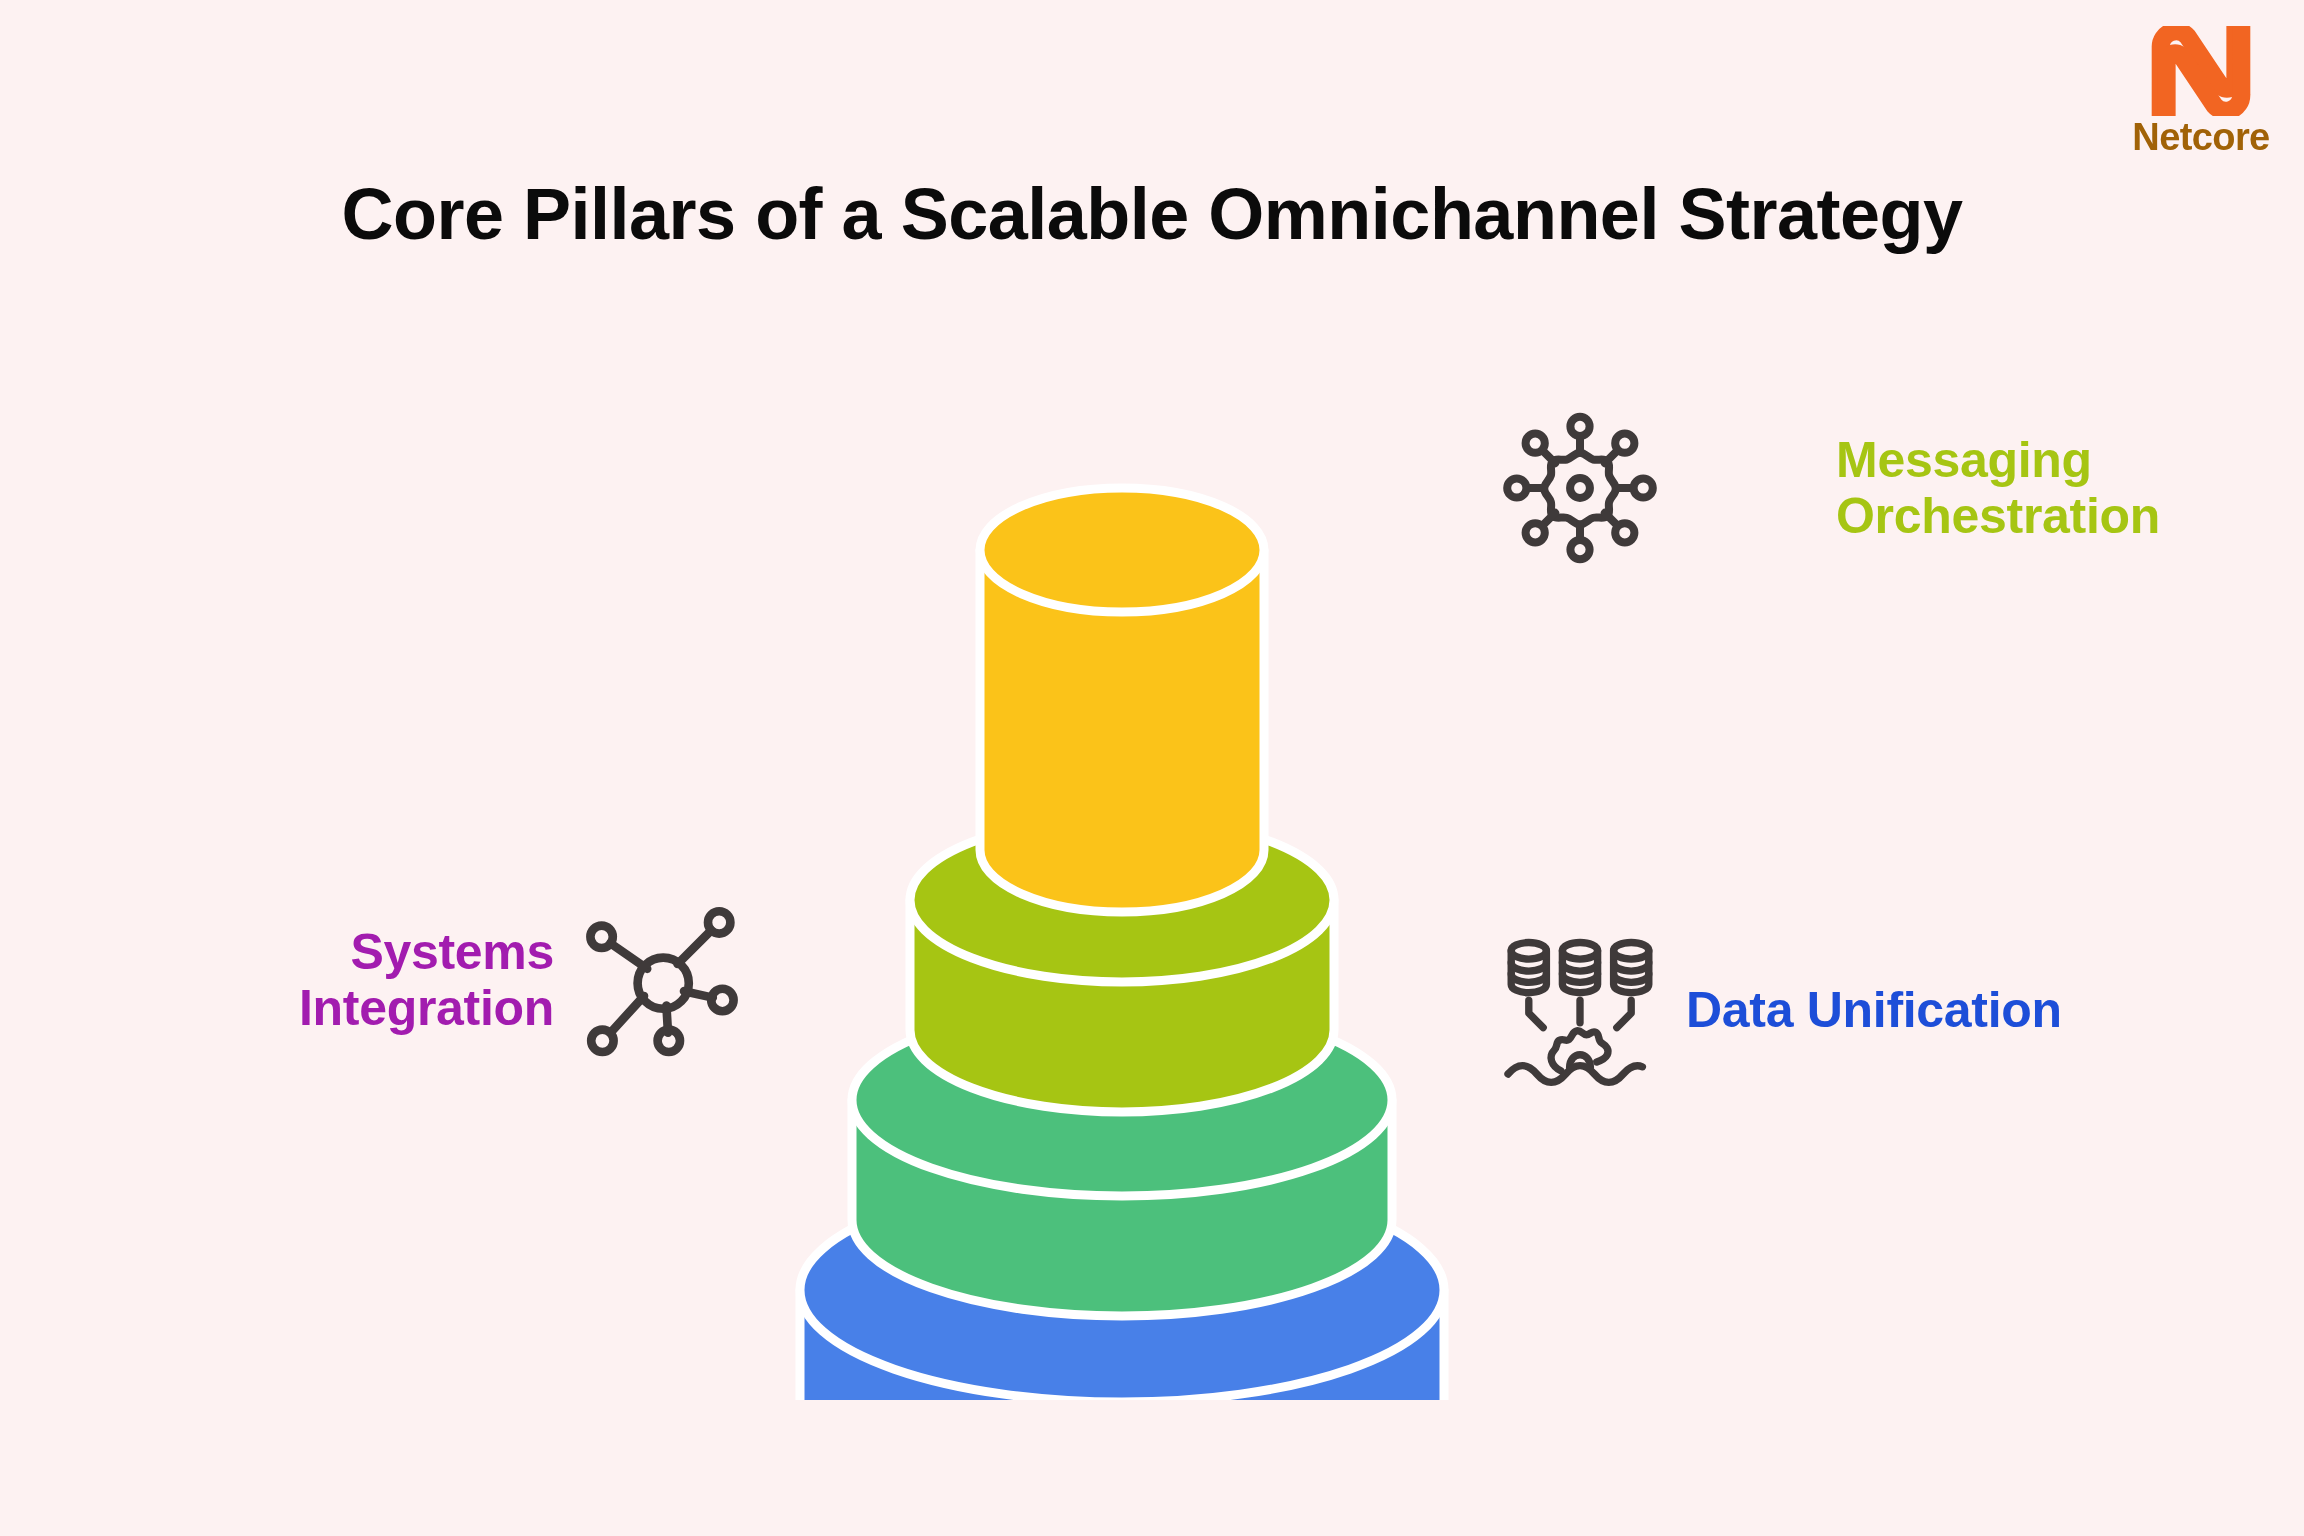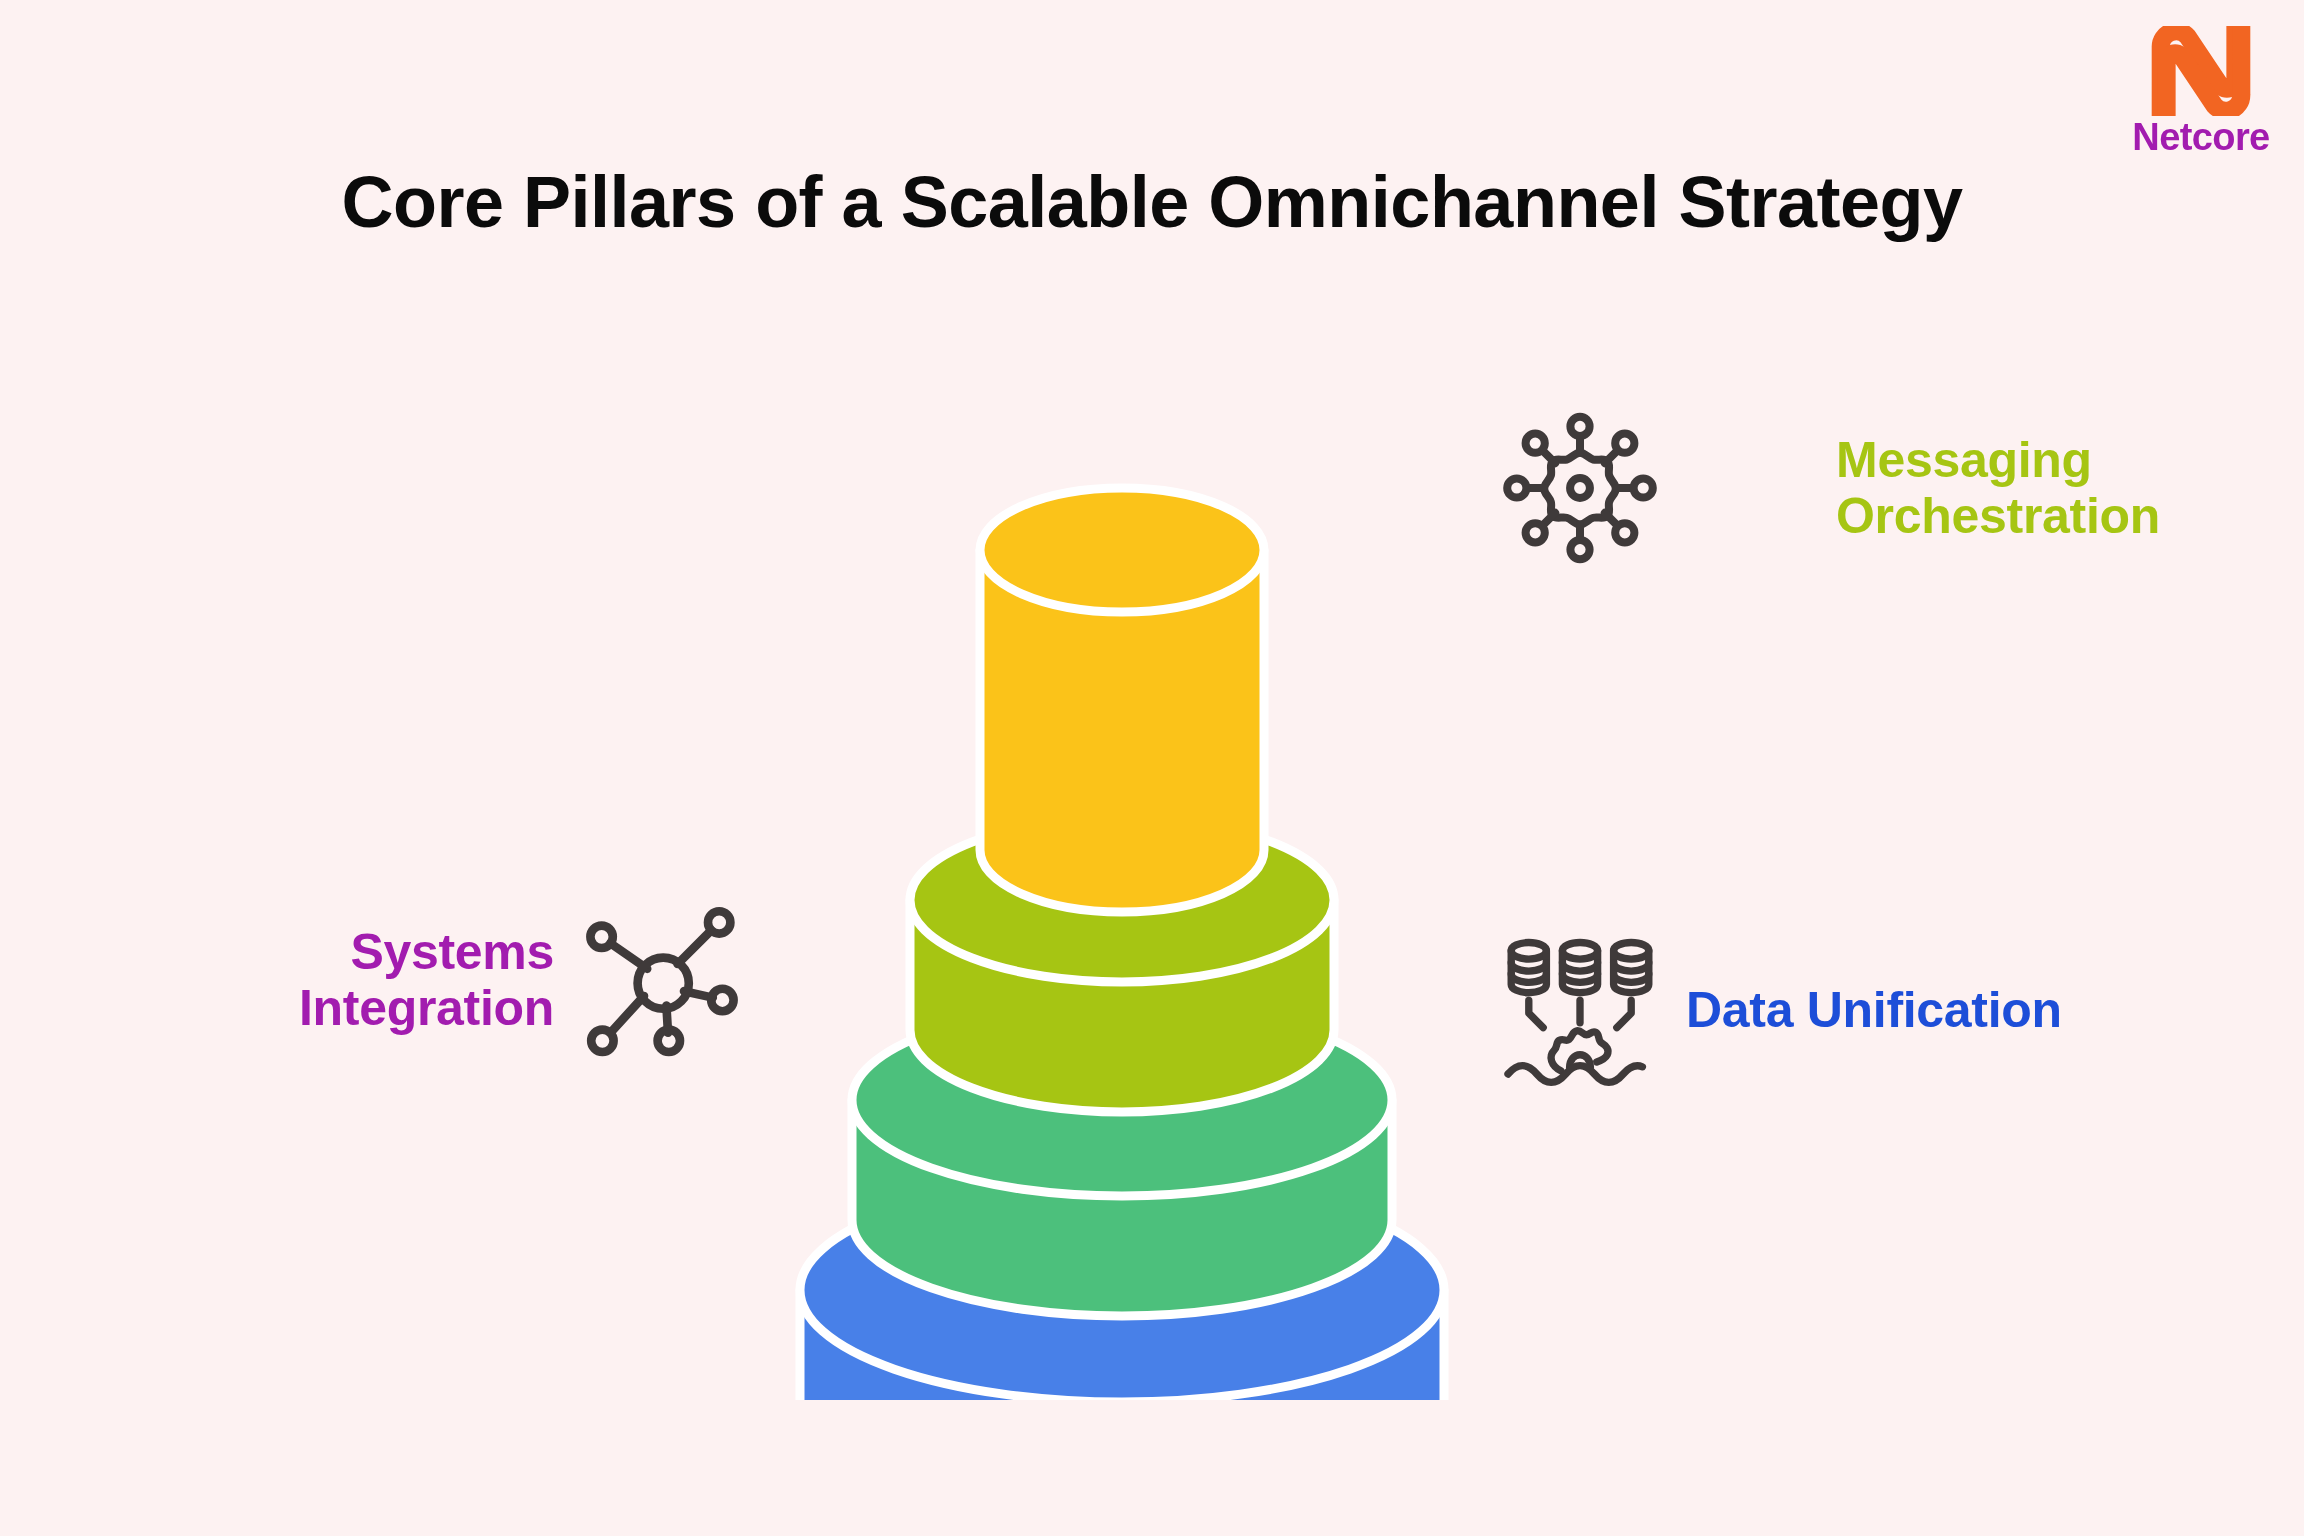--- a/index.html
+++ b/index.html
@@ -37,21 +37,21 @@
     font-size: 38px;
     letter-spacing: -0.6px;
     color: #2F2B33;
     margin-top: 2px;
     line-height: 1;
   }
 
   
   #page-title {
     position: absolute;
-    top: 164px;
+    top: 176px;
     left: 0;
     width: 2304px;
     text-align: center;
     font-family: "Liberation Sans", sans-serif;
     font-weight: 700;
     font-size: 72px;
     line-height: 1.08;
     letter-spacing: -0.5px;
     color: #0B0B0B;
     white-space: nowrap;
@@ -108,21 +108,21 @@
 <body>
 
 <div id="canvas" style="background: rgb(253, 242, 242);">
 
   <div id="brand-logo">
     <svg class="mark" width="104" height="94" viewBox="0 0 104 94" aria-hidden="true">
 
       <path d="M10 92 V22 A16 16 0 0 1 38 11 L72 62 A9 9 0 0 0 88 57 V2" fill="none" stroke="#F26522" stroke-width="19" stroke-linecap="square" stroke-linejoin="miter"></path>
       <path d="M94 2 V72 A16 16 0 0 1 66 83 L32 32 A9 9 0 0 0 16 37 V92" fill="none" stroke="#F26522" stroke-width="19" stroke-linecap="square" stroke-linejoin="miter"></path>
     </svg>
-    <div class="wordmark" style="color: #a21caf;">Netcore</div>
+    <div class="wordmark" style="color: #a16207;">Netcore</div>
   </div>
 
   <div id="page-title" style="color: rgb(11, 11, 11);">Core Pillars of a Scalable Omnichannel Strategy</div>
 
   <div id="cake-stack">
     <svg viewBox="0 0 720 1000" aria-hidden="true">
       <defs>
 
         <g id="nothing"></g>
       </defs>

